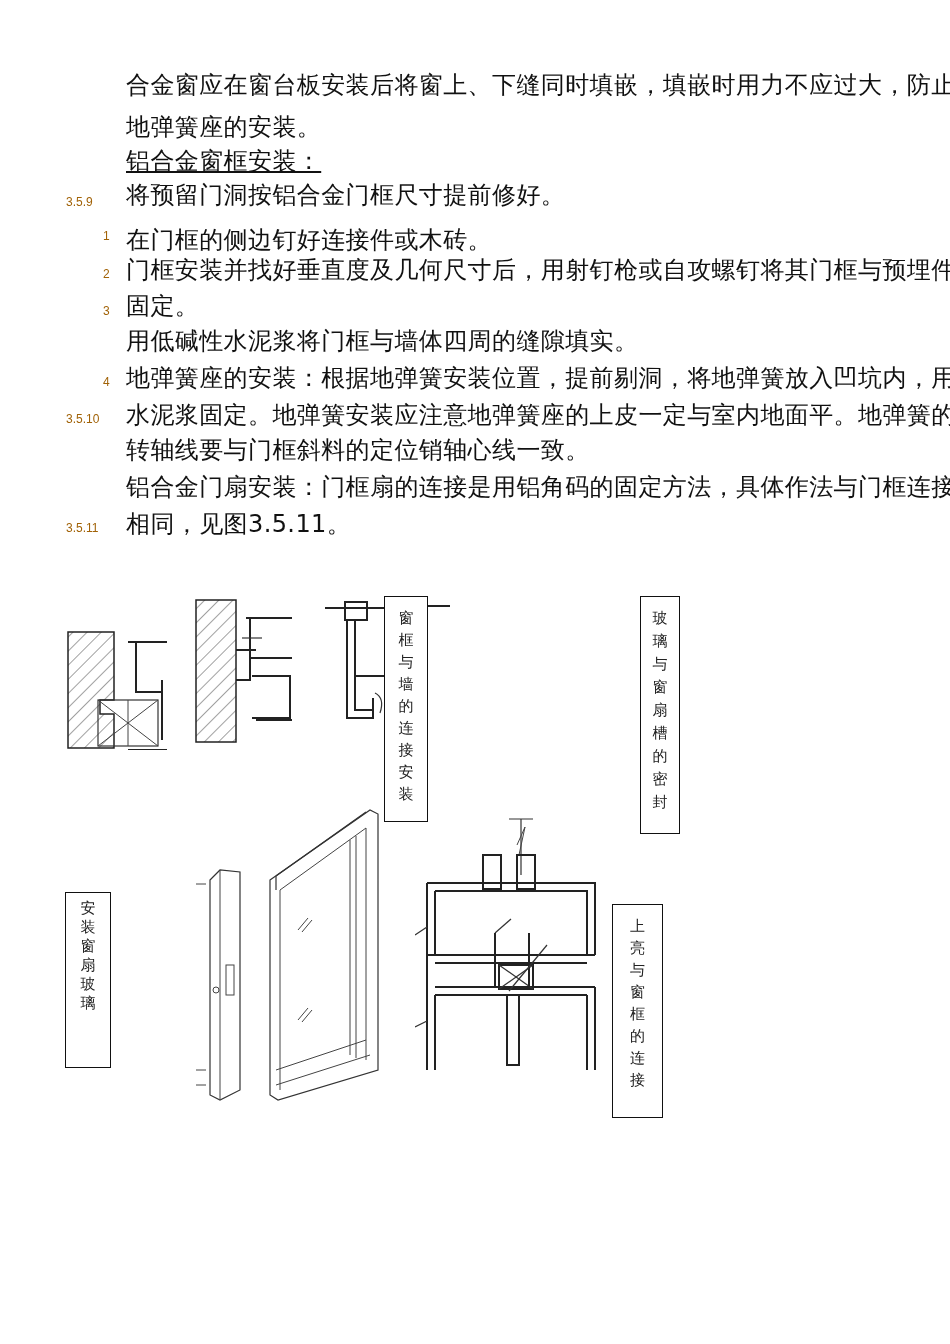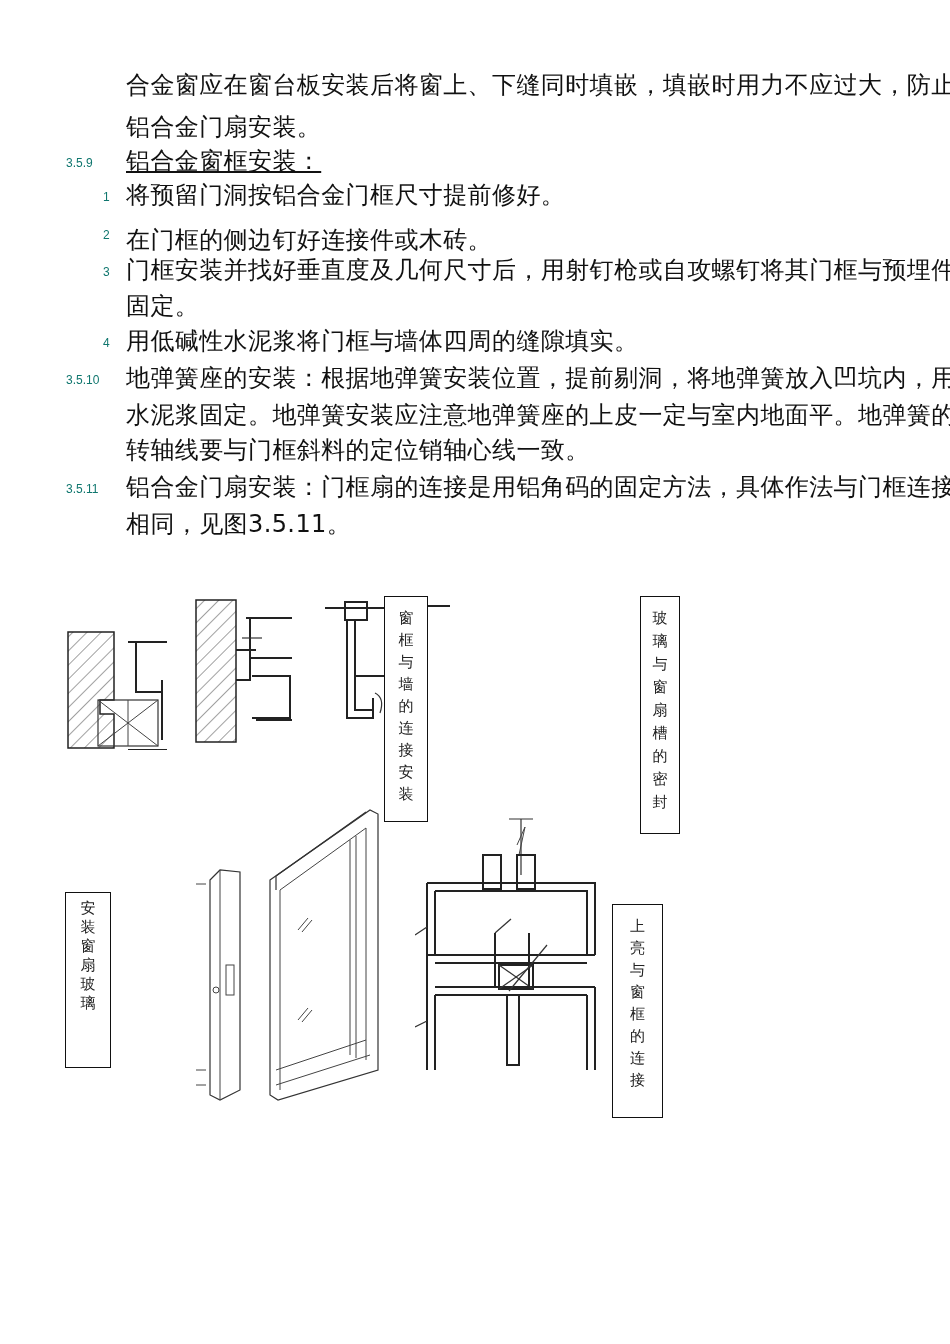--- a/index.html
+++ b/index.html
@@ -1,34 +1,34 @@
 <!DOCTYPE html>
 <html><head>
   <meta charset="utf-8">
   <style>
     html, body { margin: 0; padding: 0; background: #ffffff; }
     body { width: 950px; height: 1344px; position: relative; overflow: hidden;
            font-family: "DejaVu Sans", "Liberation Sans", sans-serif; color: #111; }
     .line { position: absolute; font-size: 24px; line-height: 24px; white-space: nowrap; letter-spacing: 0.4px; }
-    .num { position: absolute; font-size: 12px; line-height: 24px; font-family: "Liberation Sans", sans-serif; color: #0f766e; }
+    .num { position: absolute; font-size: 12px; line-height: 24px; font-family: "Liberation Sans", sans-serif; color: #a16207; margin-top: 39px; }
     .label-box { position: absolute; border: 1.5px solid #111; background: #fff;
                  box-sizing: border-box; display: flex; flex-direction: column; align-items: center;
                  font-size: 15px; color: #222; font-family: "DejaVu Serif", serif; }
     .label-box span { display: block; }
     svg { position: absolute; }
     svg .s { fill: none; stroke: #222; stroke-width: 2; }
     svg .t { fill: none; stroke: #333; stroke-width: 1.2; }
     svg .h { fill: none; stroke: #444; stroke-width: 1; }
   </style>
 </head>
 <body>
 
 <div>
   <div class="line" style="left:126px; top:73px;">合金窗应在窗台板安装后将窗上、下缝同时填嵌，填嵌时用力不应过大，防止</div>
-  <div class="line" style="left:126px; top:115px;">铝合金门扇安装。</div>
+  <div class="line" style="left:126px; top:115px;">地弹簧座的安装。</div>
 
   <div class="num" style="left:66px; top:151px;">3.5.9</div>
   <div class="line" style="left:126px; top:149px;text-decoration:underline;">铝合金窗框安装：</div>
 
   <div class="num" style="left:103px; top:185px;">1</div>
   <div class="line" style="left:126px; top:183px;">将预留门洞按铝合金门框尺寸提前修好。</div>
 
   <div class="num" style="left:103px; top:223px;">2</div>
   <div class="line" style="left:126px; top:221px;margin-top:7px;">在门框的侧边钉好连接件或木砖。</div>
 

